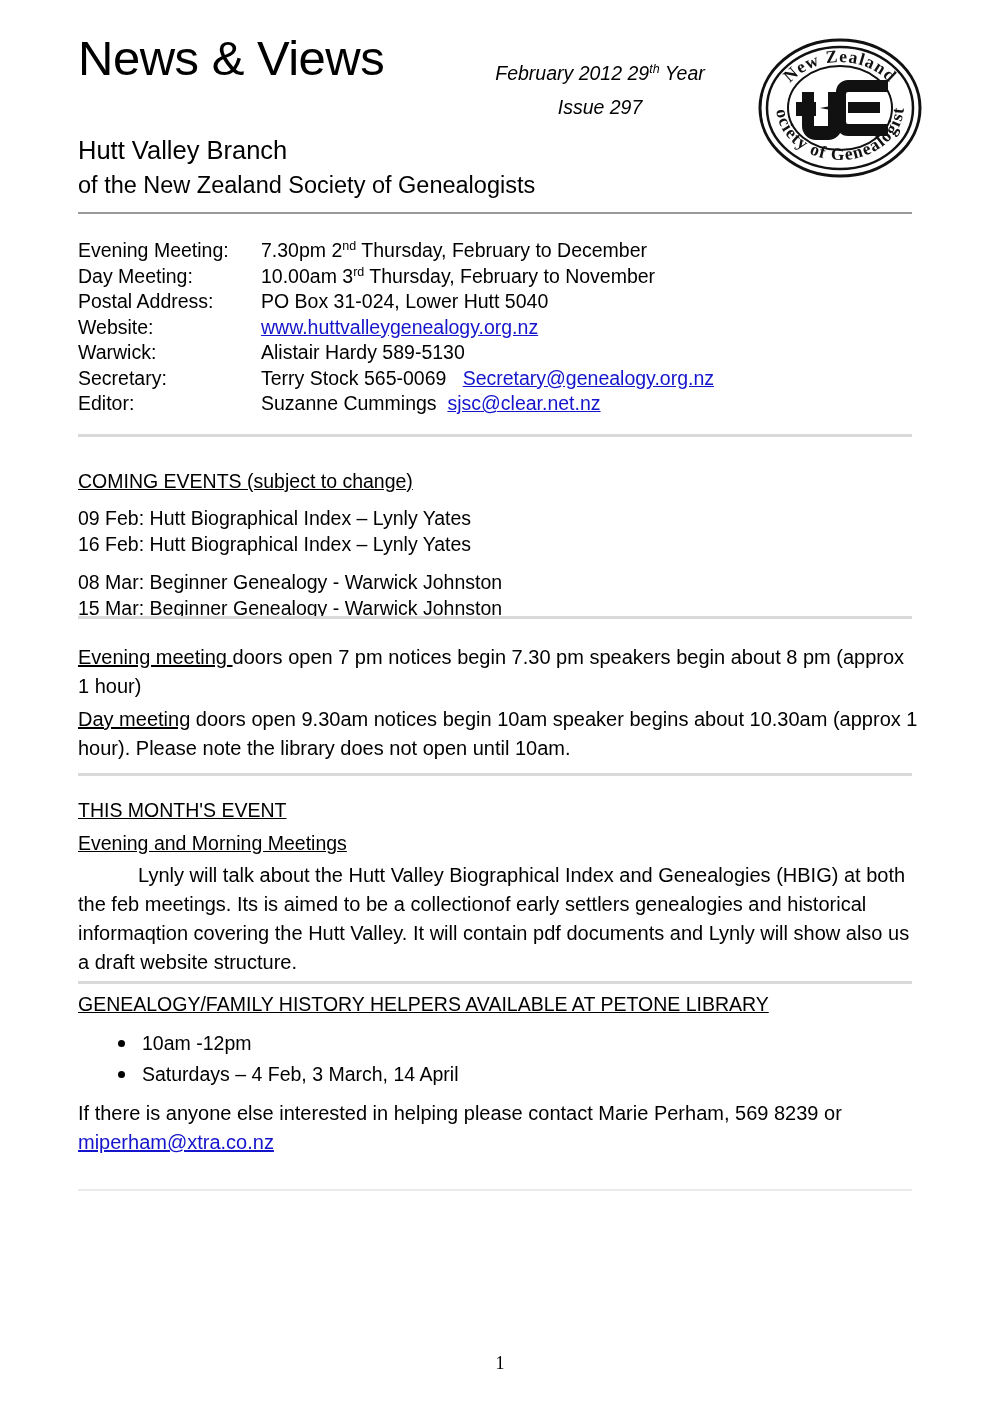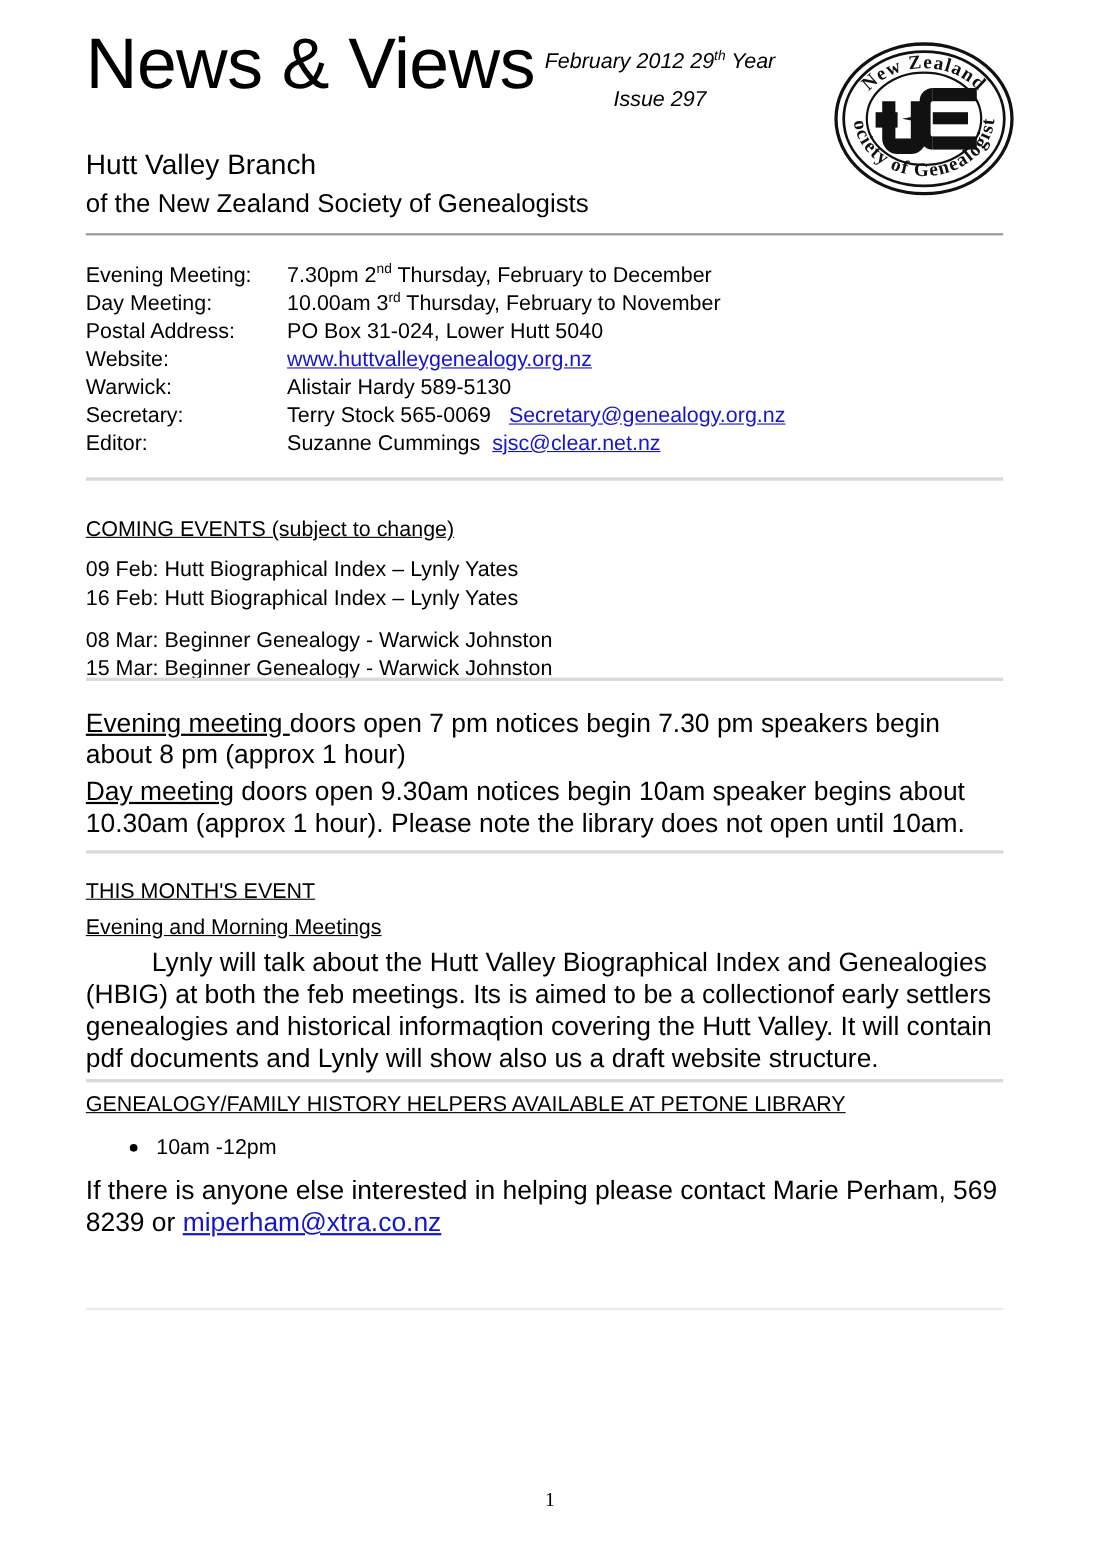--- a/index.html
+++ b/index.html
@@ -29,29 +29,29 @@
     height: 165px;
   }
   .title-row {
     position: relative;
     height: 92px;
   }
   .doc-title {
     position: absolute;
     left: 0;
     top: 0;
-    font-size: 65px;
+    font-size: 49px;
     line-height: 60px;
     letter-spacing: -0.5px;
     white-space: nowrap;
   }
   .issue-block {
     position: absolute;
     left: 372px;
-    top: 11px;
+    top: 28px;
     width: 300px;
     font-style: italic;
     font-size: 19.5px;
     line-height: 34px;
     text-align: center;
   }
   .issue-block sup {
     font-size: 12.5px;
     vertical-align: super;
     line-height: 0;
@@ -141,21 +141,21 @@
     white-space: nowrap;
   }
 
   .event-line {
     font-size: 19.5px;
     line-height: 25.6px;
     white-space: nowrap;
   }
 
   .para {
-    font-size: 24px;
+    font-size: 20px;
     line-height: 29px;
   }
   .para .lead {
     text-decoration: underline;
   }
   .para.indent-first {
     text-indent: 60px;
   }
 
   
@@ -319,20 +319,21 @@
 
   <hr class="rule light" style="top:981px">
 
   <div class="block" style="top:991px">
     <div>
       <span class="u-head">GENEALOGY/FAMILY HISTORY HELPERS AVAILABLE AT PETONE LIBRARY</span>
     </div>
     <div style="height:11px"></div>
     <ul class="bullets">
       <li>10am -12pm</li>
+      <li>Saturdays – 4 Feb, 3 March, 14 April</li>
     </ul>
     <div style="height:9px"></div>
     <div class="para"><span>If there is anyone else interested in helping please contact Marie Perham, 569 8239 or </span><a class="link" href="#">miperham@xtra.co.nz</a></div>
   </div>
 
   <hr class="rule xlight" style="top:1189px">
 
   <div class="footer-page-number">1</div>
 
 </div>

